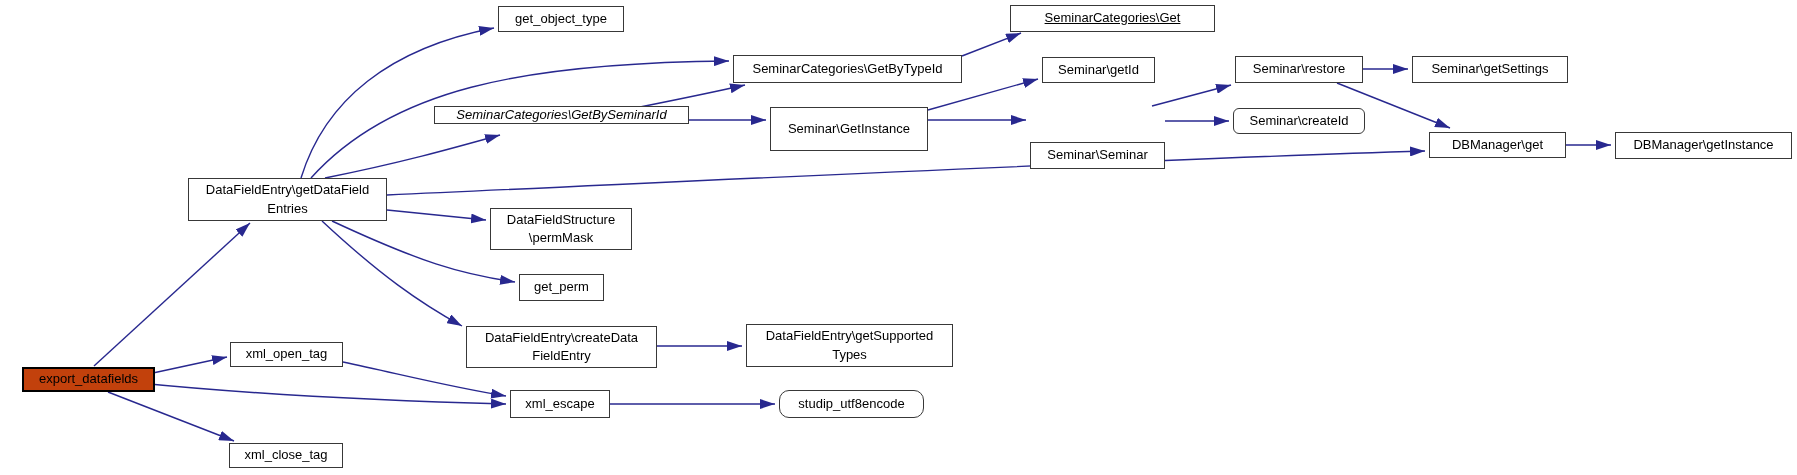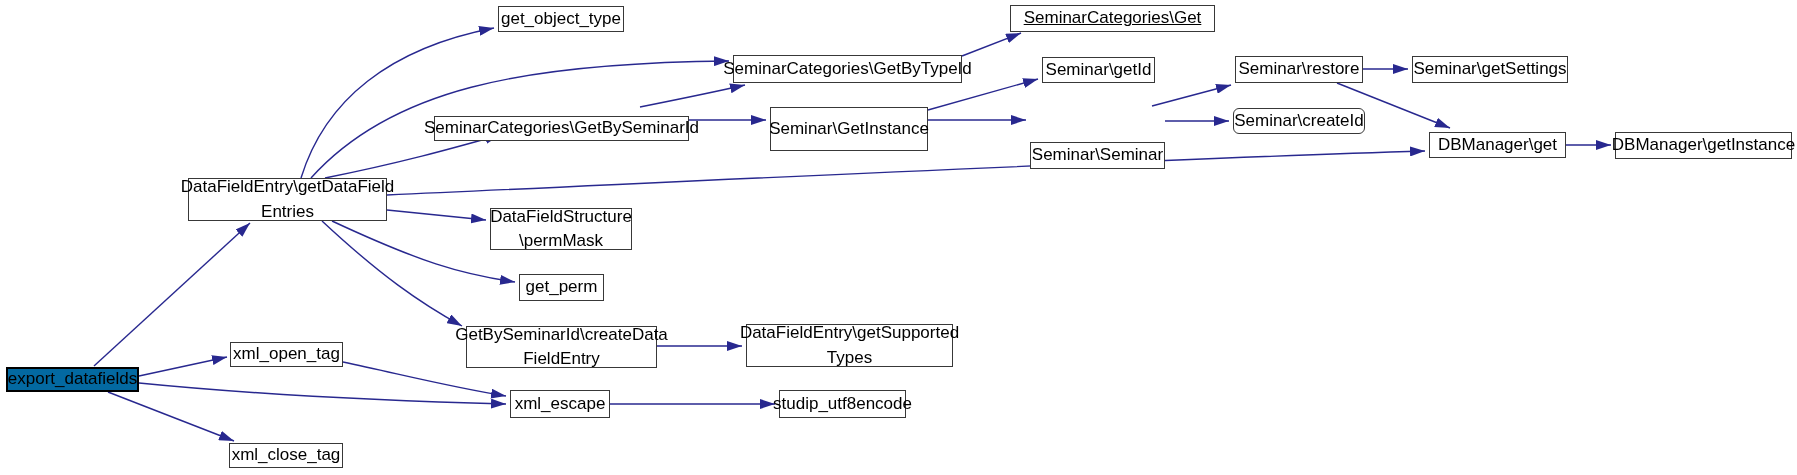--- a/index.html
+++ b/index.html
@@ -16,28 +16,29 @@
   .node {
     position: absolute;
     box-sizing: border-box;
     display: flex;
     align-items: center;
     justify-content: center;
     text-align: center;
     background: #ffffff;
     border: 1px solid #383838;
     color: #000000;
-    font-size: 17px;
+    font-size: 13px;
     line-height: 1.42;
     white-space: pre-line;
     cursor: pointer;
   }
   .node.highlight {
-    background: #0369a1;
+    background: #c2410c;
     border: 2px solid #000000;
+    margin-left: 16px;
   }
 </style>
 </head>
 <body>
 
 <div id="canvas">
   <svg id="edge-layer" width="1797" height="475" viewBox="0 0 1797 475">
     <defs>
       <marker id="arrowhead" viewBox="0 0 15 10" markerWidth="15" markerHeight="10" markerUnits="userSpaceOnUse" refX="15" refY="5" orient="auto">
         <path d="M 0,0 L 15,5 L 0,10 Z" fill="#28288f"></path>
@@ -70,34 +71,34 @@
         <path class="edge" d="M 1552,145 L 1611,145" marker-end="url(#arrowhead)"></path>
       </g>
   </svg>
   <div id="nodes">
       <div class="node highlight" style="left: 6px; top: 367px; width: 133px; height: 25px;">export_datafields</div>
       <div class="node" style="left: 188px; top: 178px; width: 199px; height: 43px;">DataFieldEntry\getDataField
 Entries</div>
       <div class="node" style="left: 498px; top: 6px; width: 126px; height: 26px;">get_object_type</div>
       <div class="node" style="left: 733px; top: 55px; width: 229px; height: 28px;">SeminarCategories\GetByTypeId</div>
       <div class="node" style="left: 1010px; top: 5px; width: 205px; height: 27px; text-decoration: underline;">SeminarCategories\Get</div>
-      <div class="node" style="left: 434px; top: 116px; width: 255px; height: 25px;">SeminarCategories\GetBySeminarId</div>
+      <div class="node" style="left: 434px; top: 106px; width: 255px; height: 18px; font-style: italic;">SeminarCategories\GetBySeminarId</div>
       <div class="node" style="left: 1042px; top: 57px; width: 113px; height: 26px;">Seminar\getId</div>
       <div class="node" style="left: 770px; top: 107px; width: 158px; height: 44px;">Seminar\GetInstance</div>
       <div class="node" style="left: 1030px; top: 106px; width: 135px; height: 27px; margin-top: 36px;">Seminar\Seminar</div>
       <div class="node" style="left: 1235px; top: 56px; width: 128px; height: 27px;">Seminar\restore</div>
       <div class="node" style="left: 1233px; top: 108px; width: 132px; height: 26px; border-radius: 6px;">Seminar\createId</div>
       <div class="node" style="left: 1412px; top: 56px; width: 156px; height: 27px;">Seminar\getSettings</div>
       <div class="node" style="left: 1429px; top: 132px; width: 137px; height: 26px;">DBManager\get</div>
       <div class="node" style="left: 1615px; top: 132px; width: 177px; height: 27px;">DBManager\getInstance</div>
       <div class="node" style="left: 490px; top: 208px; width: 142px; height: 42px;">DataFieldStructure
 \permMask</div>
       <div class="node" style="left: 519px; top: 274px; width: 85px; height: 27px;">get_perm</div>
-      <div class="node" style="left: 466px; top: 326px; width: 191px; height: 42px;">GetBySeminarId\createData
+      <div class="node" style="left: 466px; top: 326px; width: 191px; height: 42px;">DataFieldEntry\createData
 FieldEntry</div>
       <div class="node" style="left: 746px; top: 324px; width: 207px; height: 43px;">DataFieldEntry\getSupported
 Types</div>
       <div class="node" style="left: 230px; top: 342px; width: 113px; height: 25px;">xml_open_tag</div>
       <div class="node" style="left: 229px; top: 443px; width: 114px; height: 25px;">xml_close_tag</div>
       <div class="node" style="left: 510px; top: 390px; width: 100px; height: 28px;">xml_escape</div>
-      <div class="node" style="left: 779px; top: 390px; width: 127px; height: 28px;">studip_utf8encode</div>
+      <div class="node" style="left: 779px; top: 390px; width: 145px; height: 28px; border-radius: 10px;">studip_utf8encode</div>
     </div>
 </div>
 
 </body></html>

